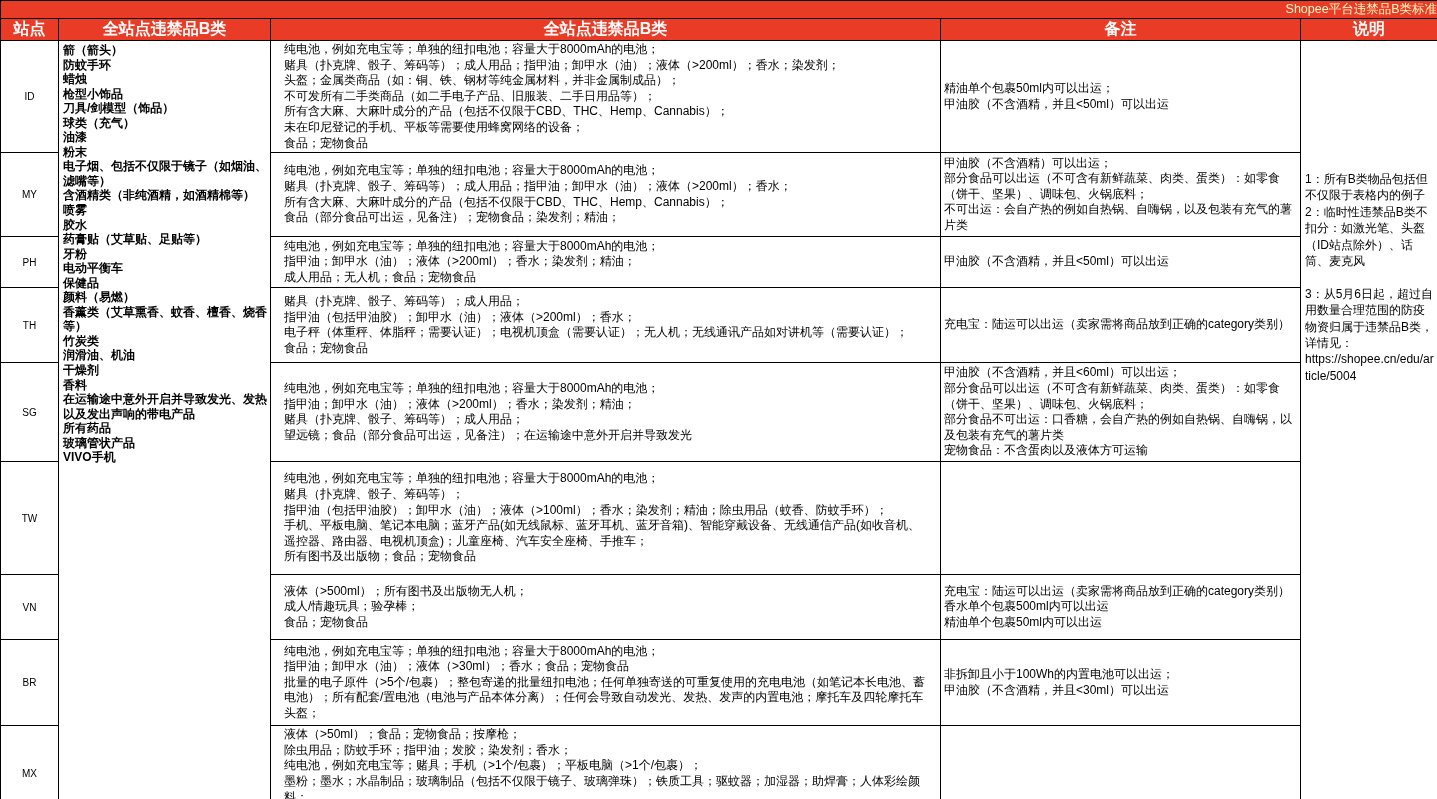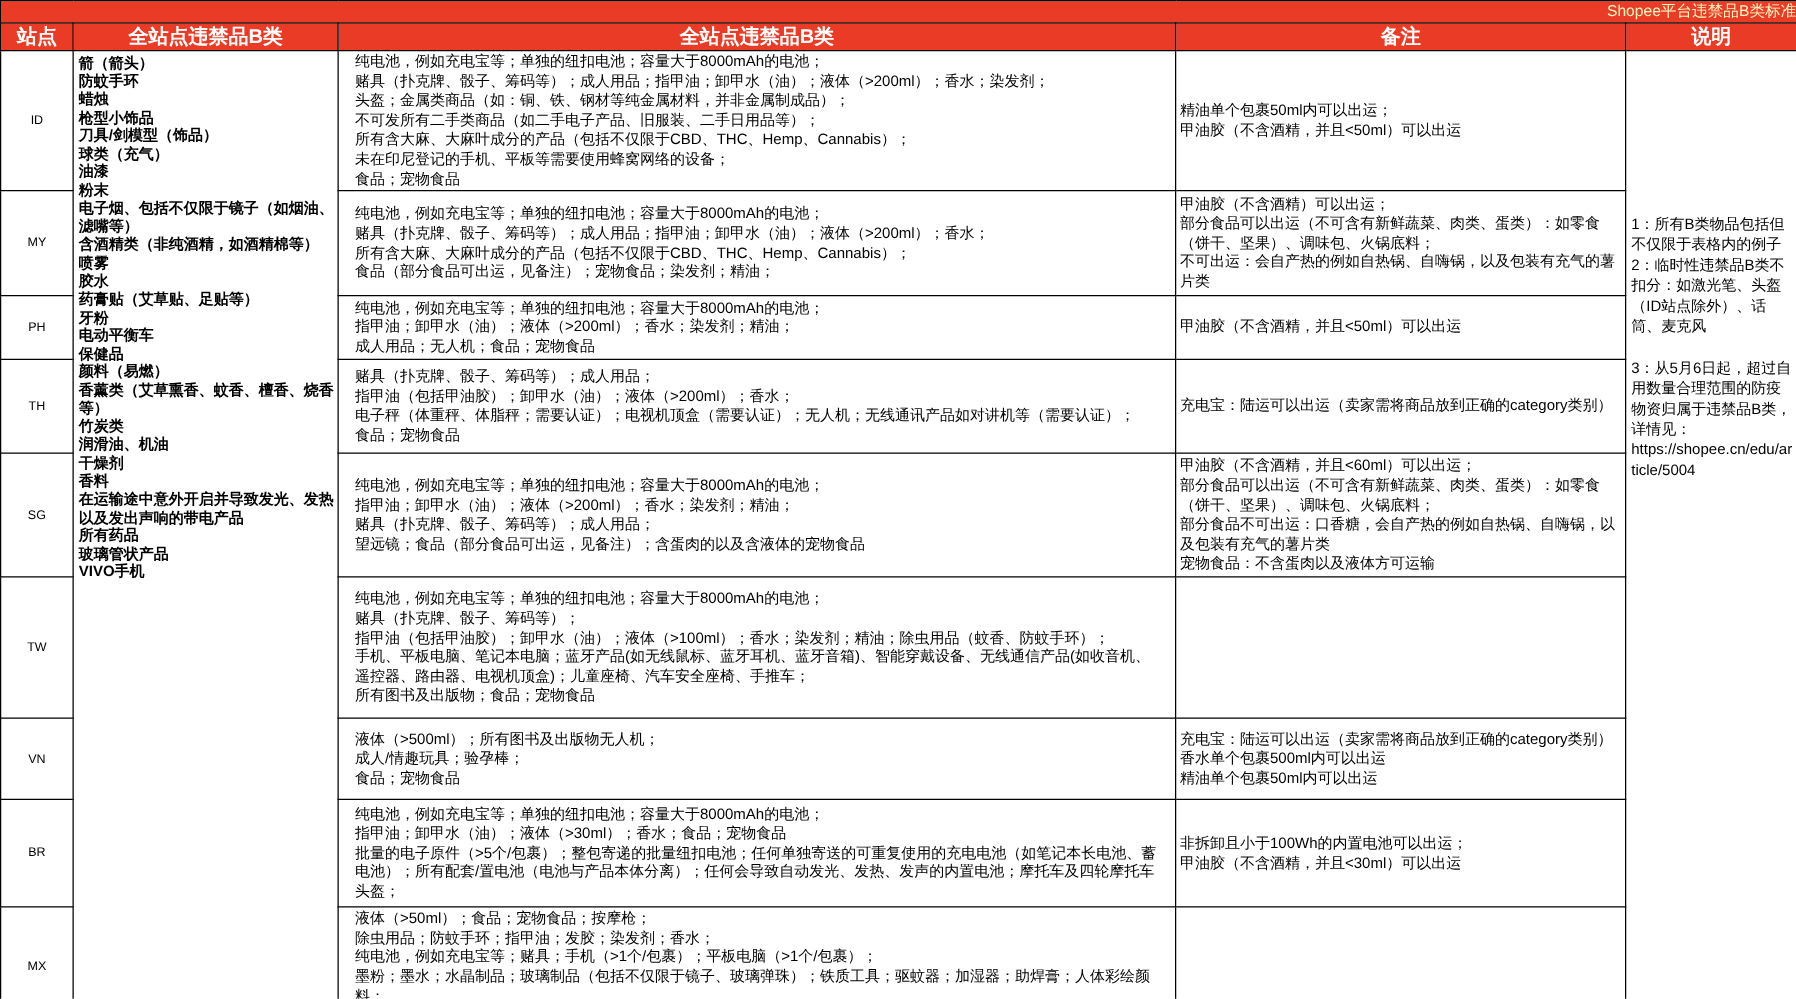--- a/index.html
+++ b/index.html
@@ -132,21 +132,21 @@
       <td class="rem-cell">
           <div class="line">充电宝：陆运可以出运（卖家需将商品放到正确的category类别）</div>
         </td>
     </tr>
     <tr class="body-row" style="height:99px">
       <td class="site-cell">SG</td>
       <td class="ind-cell">
           <div class="line">纯电池，例如充电宝等；单独的纽扣电池；容量大于8000mAh的电池；</div>
           <div class="line">指甲油；卸甲水（油）；液体（&gt;200ml）；香水；染发剂；精油；</div>
           <div class="line">赌具（扑克牌、骰子、筹码等）；成人用品；</div>
-          <div class="line">望远镜；食品（部分食品可出运，见备注）；含蛋肉的以及含液体的宠物食品</div>
+          <div class="line">望远镜；食品（部分食品可出运，见备注）；在运输途中意外开启并导致发光</div>
         </td>
       <td class="rem-cell">
           <div class="line">甲油胶（不含酒精，并且&lt;60ml）可以出运；</div>
           <div class="line">部分食品可以出运（不可含有新鲜蔬菜、肉类、蛋类）：如零食（饼干、坚果）、调味包、火锅底料；</div>
           <div class="line">部分食品不可出运：口香糖，会自产热的例如自热锅、自嗨锅，以及包装有充气的薯片类</div>
           <div class="line">宠物食品：不含蛋肉以及液体方可运输</div>
         </td>
     </tr>
     <tr class="body-row" style="height:113px">
       <td class="site-cell">TW</td>

